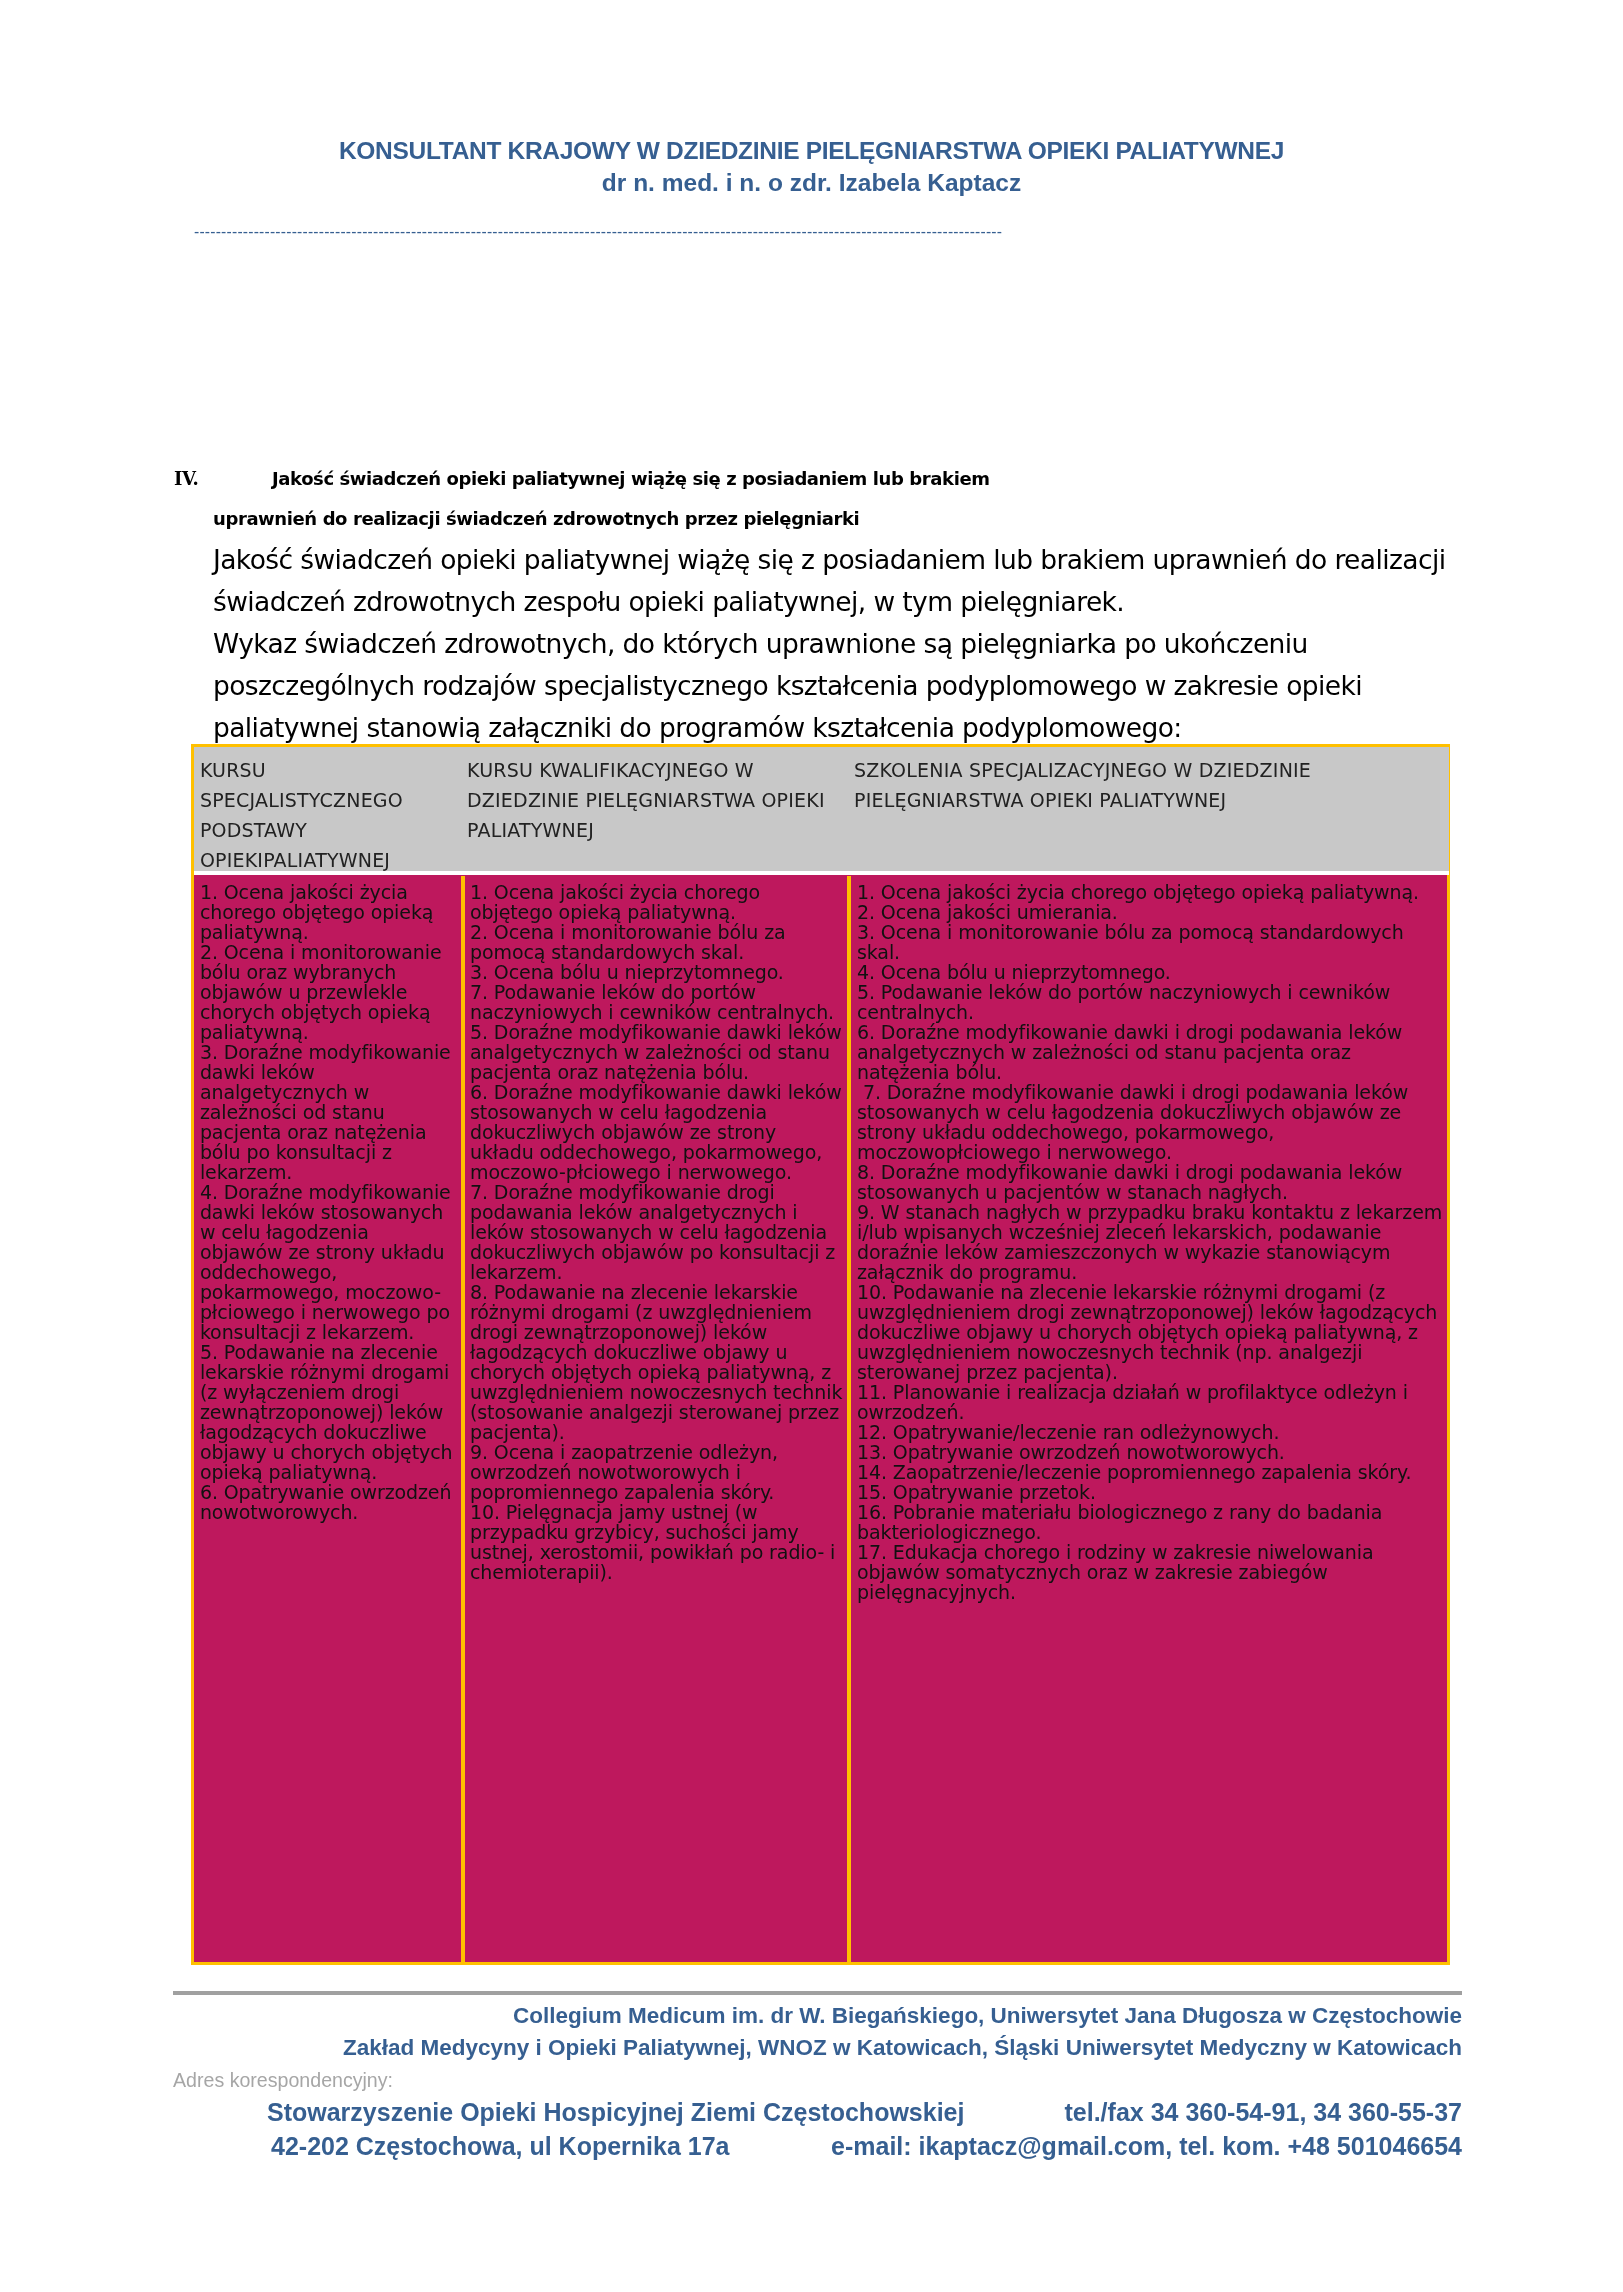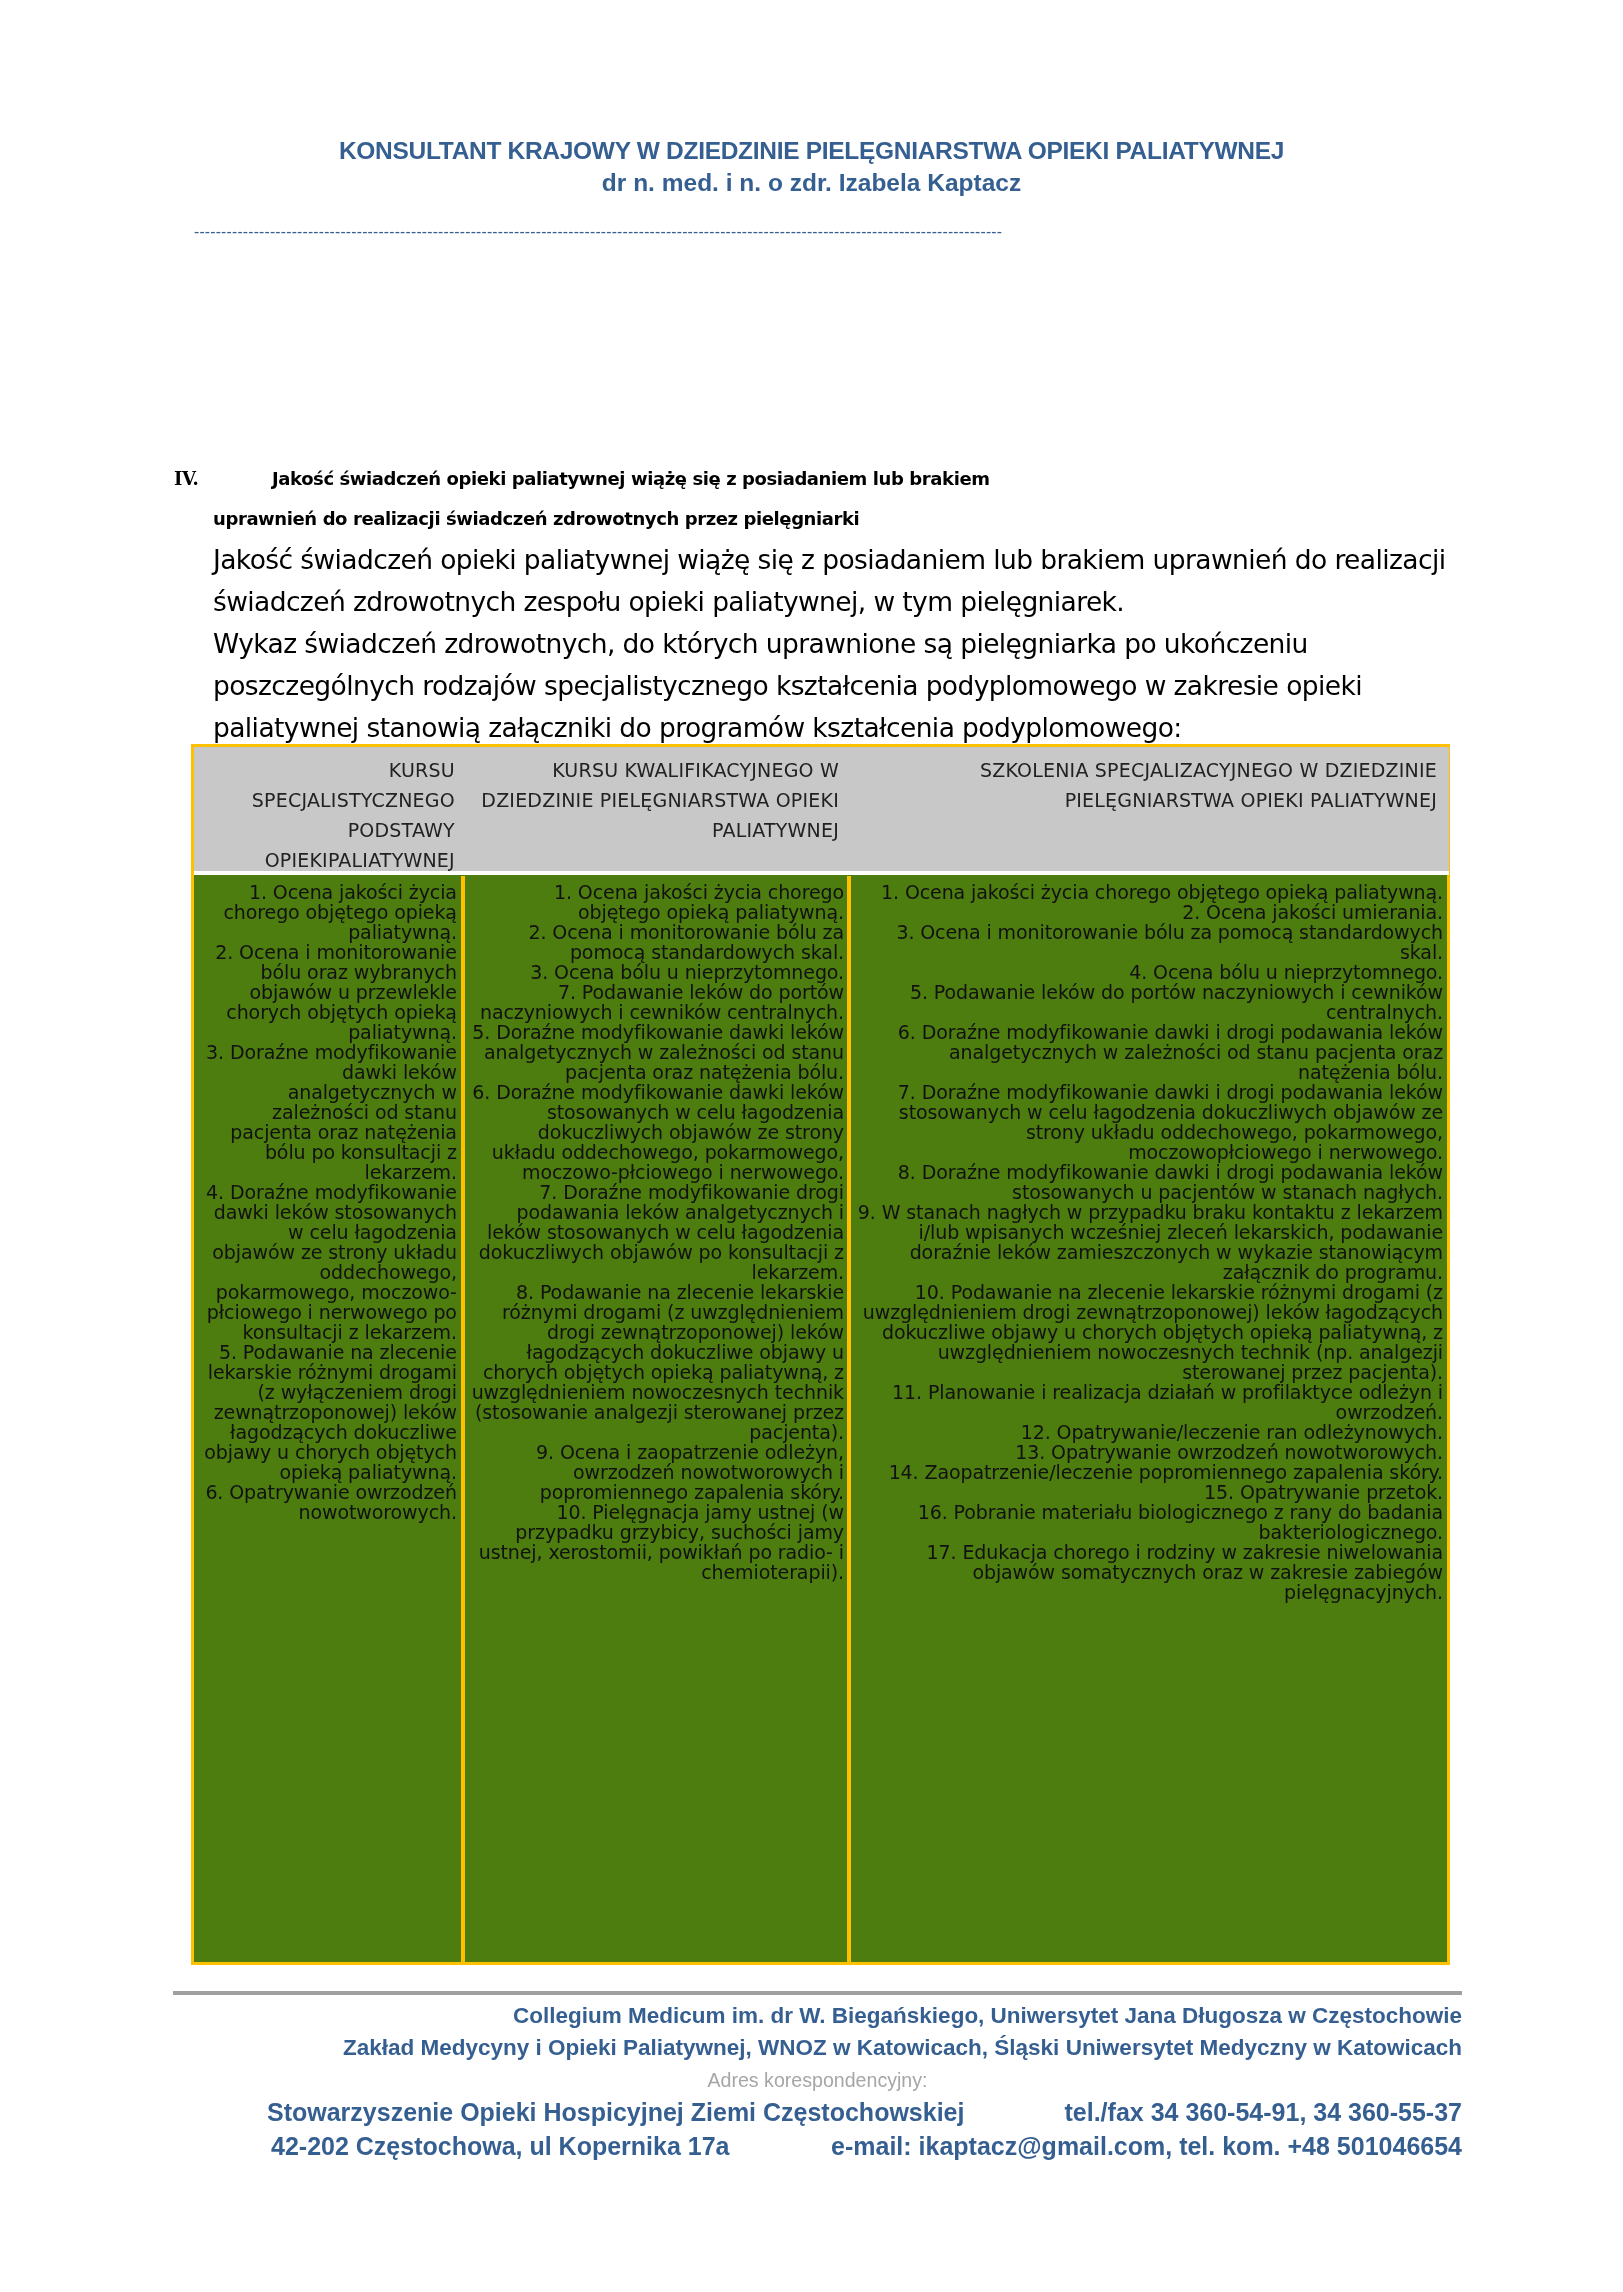--- a/index.html
+++ b/index.html
@@ -10,31 +10,31 @@
   .page-header .subtitle { font-size: 24.5px; line-height: 32px; }
   .dashes { position: absolute; left: 194px; top: 225px; width: 1247px; height: 13.7px; overflow: hidden; white-space: nowrap; color: #365f91; font-family: "Liberation Sans", sans-serif; font-size: 15.7px; line-height: 13.7px; letter-spacing: 0.2px; }
 
   .section { position: absolute; left: 174px; top: 459px; width: 1274px; }
   .section-heading { font-family: "DejaVu Sans", sans-serif; font-weight: bold; font-size: 18px; line-height: 40px; position: relative; padding-left: 39px; letter-spacing: -0.4px; }
   .section-heading .num { position: absolute; left: 0; top: 0; font-family: "DejaVu Serif", serif; }
   .section-heading .line1 { display: block; padding-left: 59px; }
   .body-text { padding-left: 39px; font-size: 26.5px; line-height: 42px; letter-spacing: -0.6px; }
   .body-text p { margin: 0; }
 
-  .table { position: absolute; left: 191px; top: 744px; width: 1259px; height: 1221px; border: 3.9px solid #ffc000; box-sizing: border-box; background: #4d7c0f; text-align: right; }
+  .table { position: absolute; left: 191px; top: 744px; width: 1259px; height: 1221px; border: 3.9px solid #ffc000; box-sizing: border-box; background: #be185d; }
   .thead { position: absolute; left: 0; top: 0; width: 1255px; height: 124px; background: #c8c8c8; border-bottom: 4.9px solid #ffffff; }
   .th { position: absolute; top: 7.8px; font-size: 19px; line-height: 30px; color: #222; letter-spacing: 0.2px; }
   .col-divider { position: absolute; top: 129px; bottom: 0; width: 3.9px; background: #ffc000; }
   .td { position: absolute; top: 135px; font-size: 19px; line-height: 20px; color: #111; letter-spacing: -0.1px; }
   .td p { margin: 0; }
 
   .footer-rule { position: absolute; left: 173px; top: 1991px; width: 1289px; height: 3.9px; background: #a0a0a0; }
   .footer { position: absolute; left: 173px; top: 2000px; width: 1289px; font-family: "Liberation Sans", sans-serif; }
   .footer .inst { text-align: right; color: #365f91; font-weight: bold; font-size: 22.5px; line-height: 32px; }
-  .footer .addr-label { color: #a6a6a6; font-size: 19.6px; line-height: 29px; margin-top: 2px; text-align: center; }
+  .footer .addr-label { color: #a6a6a6; font-size: 19.6px; line-height: 29px; margin-top: 2px; }
   .footer .contact-row { display: flex; justify-content: space-between; color: #365f91; font-weight: bold; font-size: 25px; line-height: 34px; padding-left: 94px; }
 </style>
 </head>
 <body>
 
 <div class="page-header">
   <div class="title">KONSULTANT KRAJOWY W DZIEDZINIE PIELĘGNIARSTWA OPIEKI PALIATYWNEJ</div>
   <div class="subtitle">dr n. med. i n. o zdr. Izabela Kaptacz</div>
 </div>
 <div class="dashes">-----------------------------------------------------------------------------------------------------------------------------------------------------</div>

